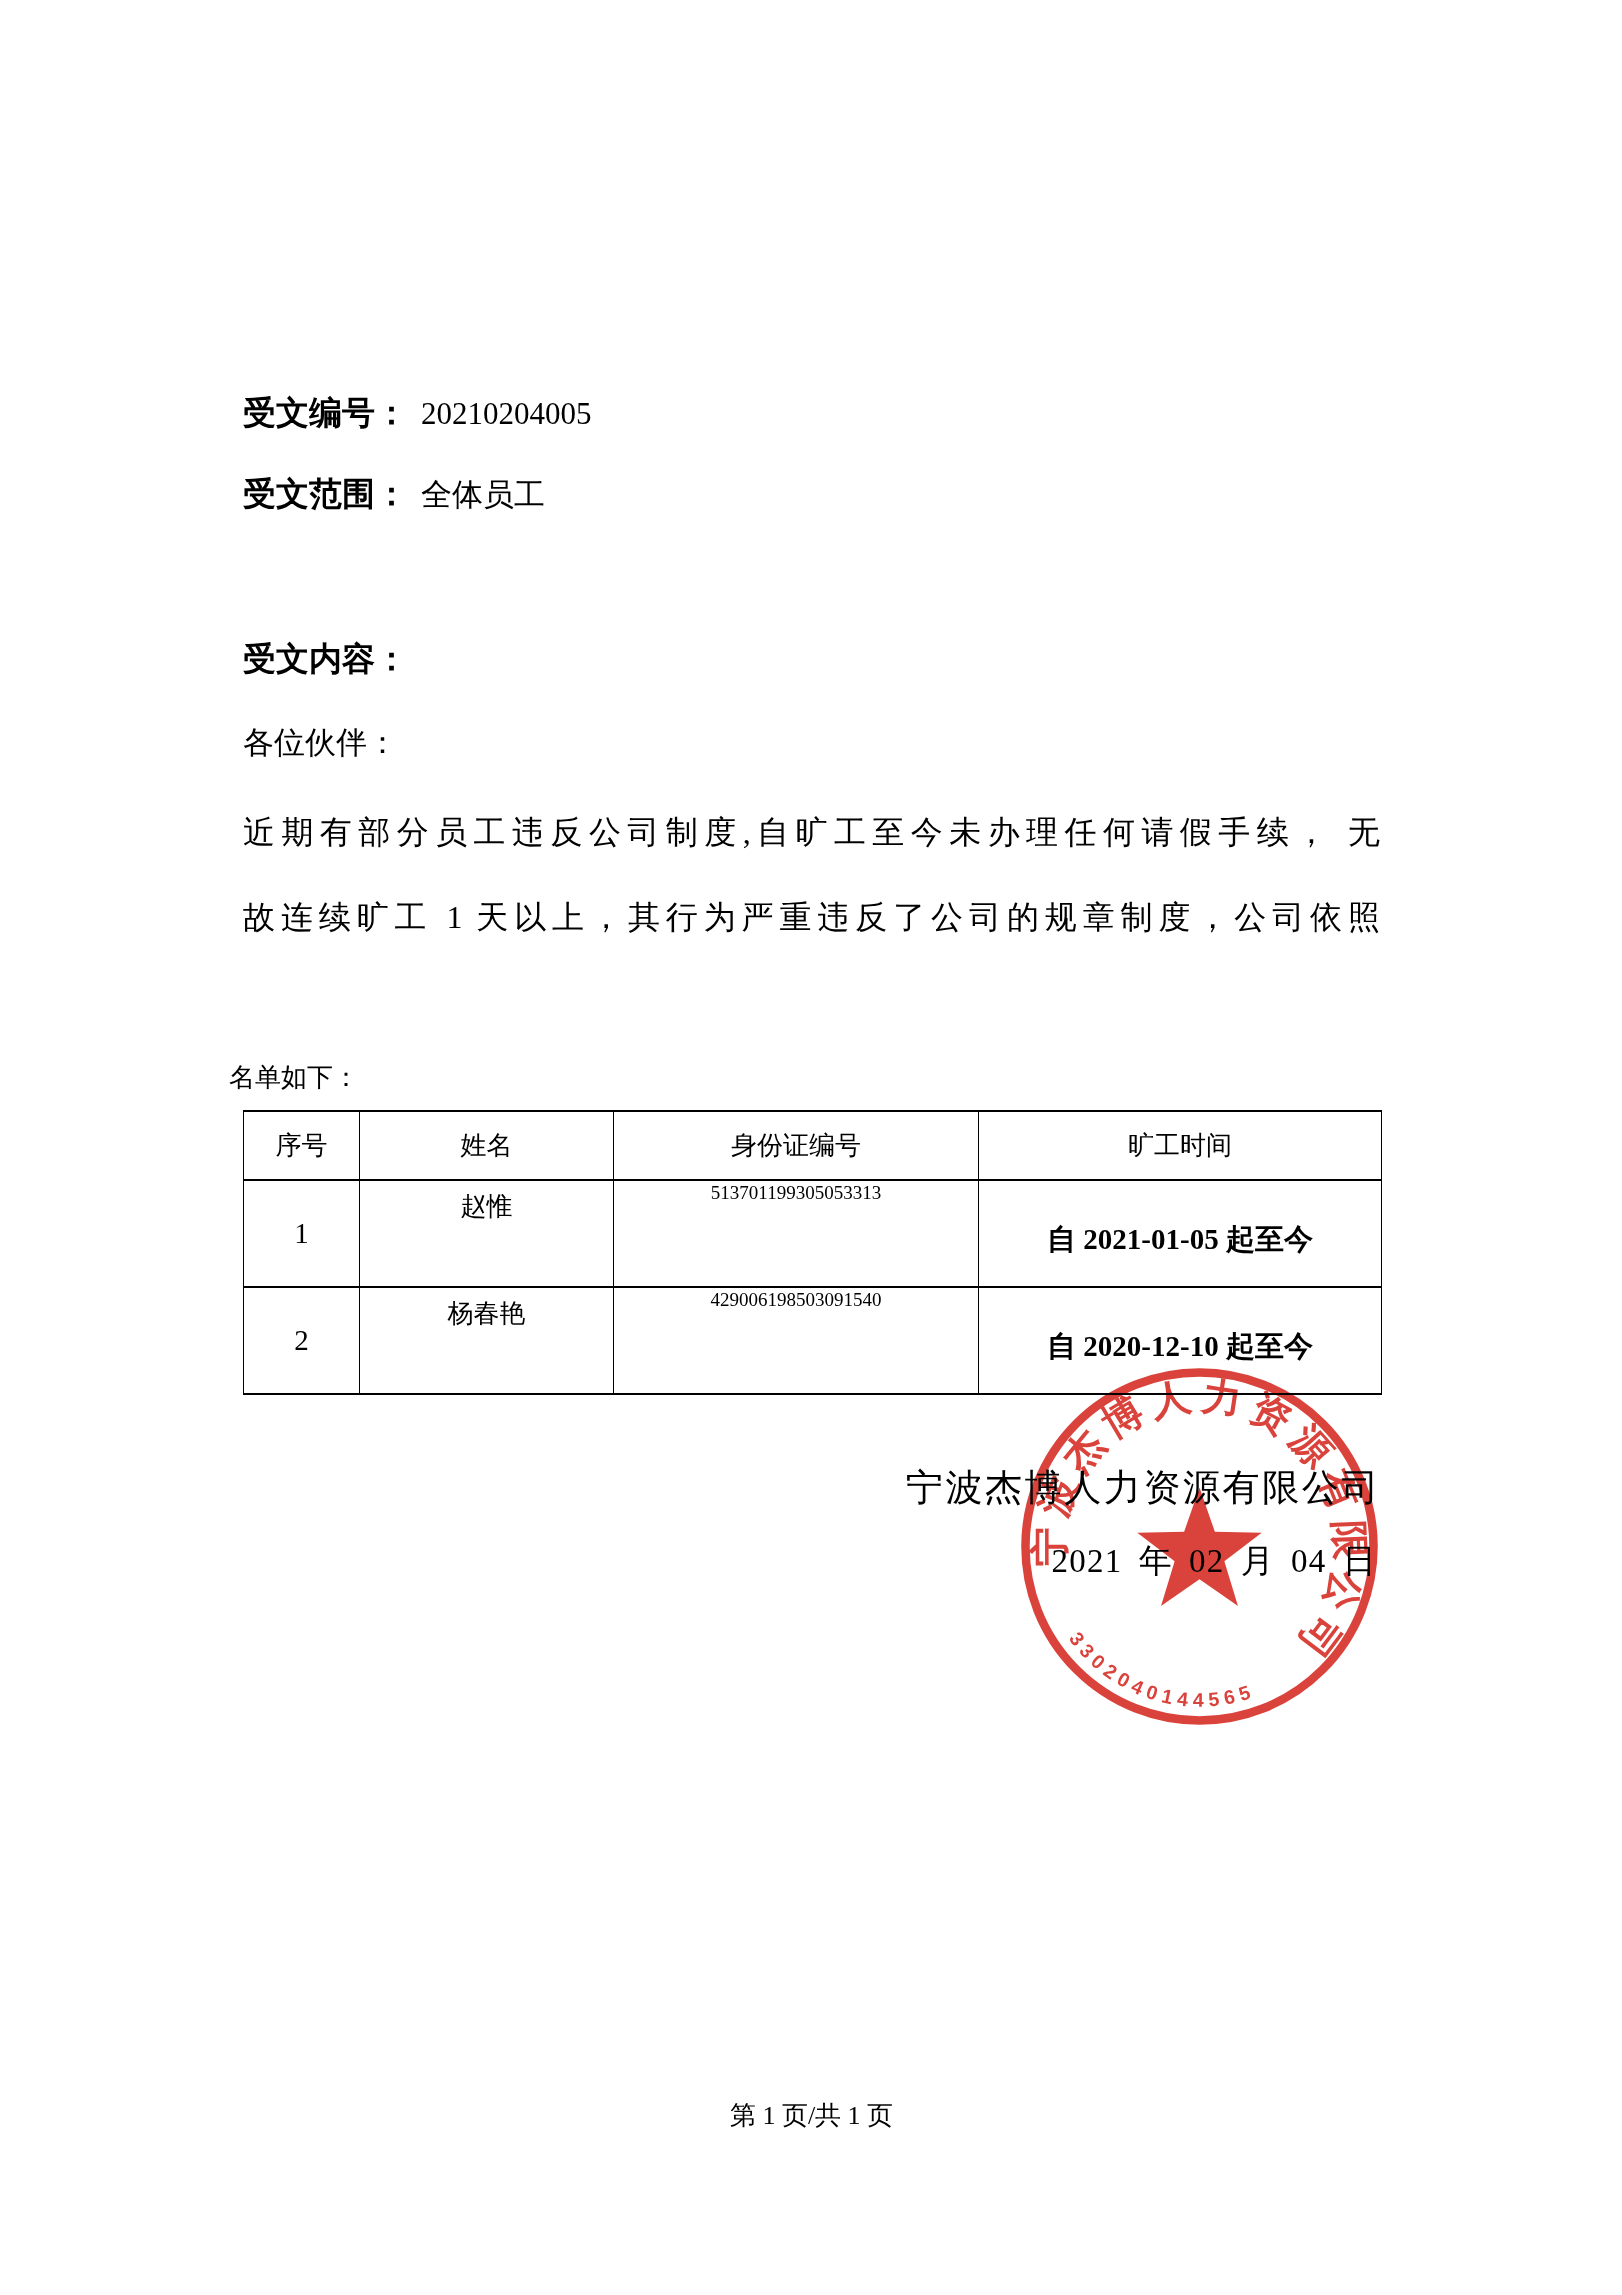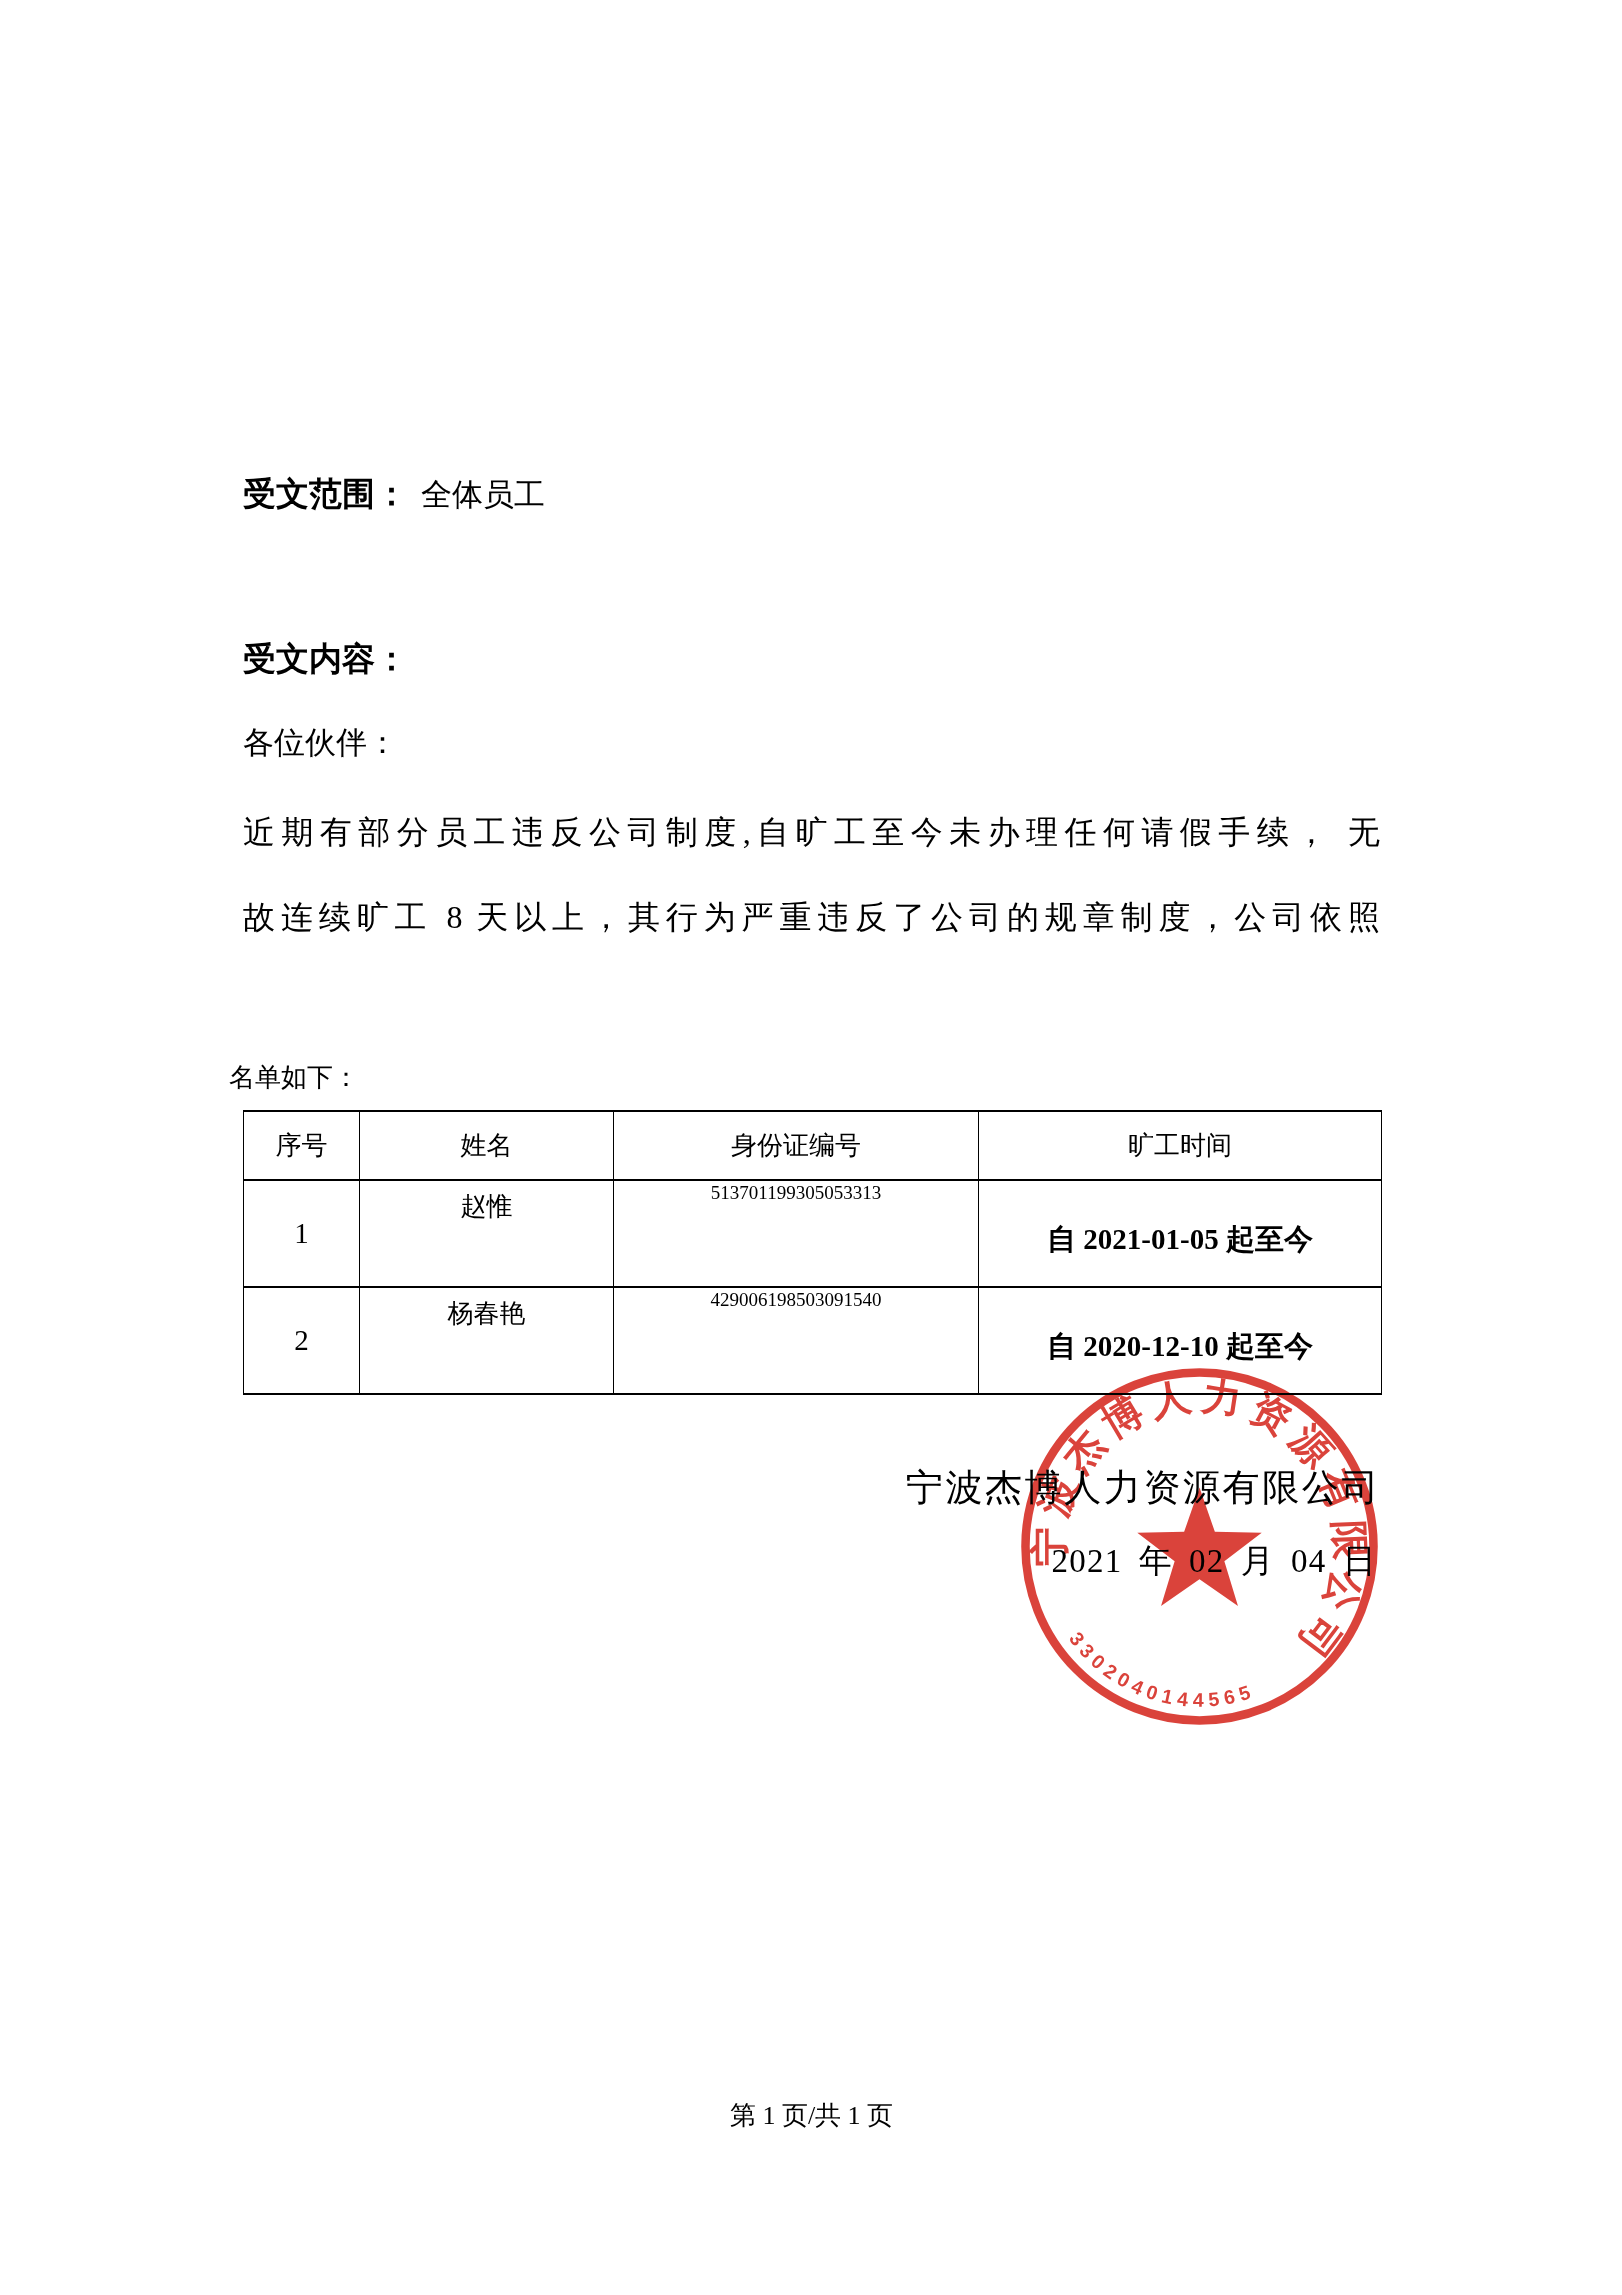--- a/index.html
+++ b/index.html
@@ -56,31 +56,34 @@
     position:absolute; top:2098px; left:0; width:100%;
     text-align:center; font-size:26px;
   }
 </style>
 </head>
 <body>
 
 <div class="page">
 
 
+  <div class="meta-line m0">
+    <span class="meta-label">受文编号：</span><span class="meta-value">20210204005</span>
+  </div>
   <div class="meta-line m1">
     <span class="meta-label">受文范围：</span><span class="meta-value">全体员工</span>
   </div>
   <div class="meta-line m3">
     <span class="meta-label">受文内容：</span><span class="meta-value"></span>
   </div>
 
   <div class="salutation">各位伙伴：</div>
 
   <div class="body-line stretch b0">近期有部分员工违反公司制度,自旷工至今未办理任何请假手续， 无</div>
-  <div class="body-line stretch b1">故连续旷工 8 天以上，其行为严重违反了公司的规章制度，公司依照</div>
+  <div class="body-line stretch b1">故连续旷工 1 天以上，其行为严重违反了公司的规章制度，公司依照</div>
 
   <div class="list-intro">名单如下：</div>
 
   <table class="roster-table">
     <colgroup>
       <col style="width:116px">
         <col style="width:254px">
         <col style="width:365px">
         <col style="width:403px">
     </colgroup>

